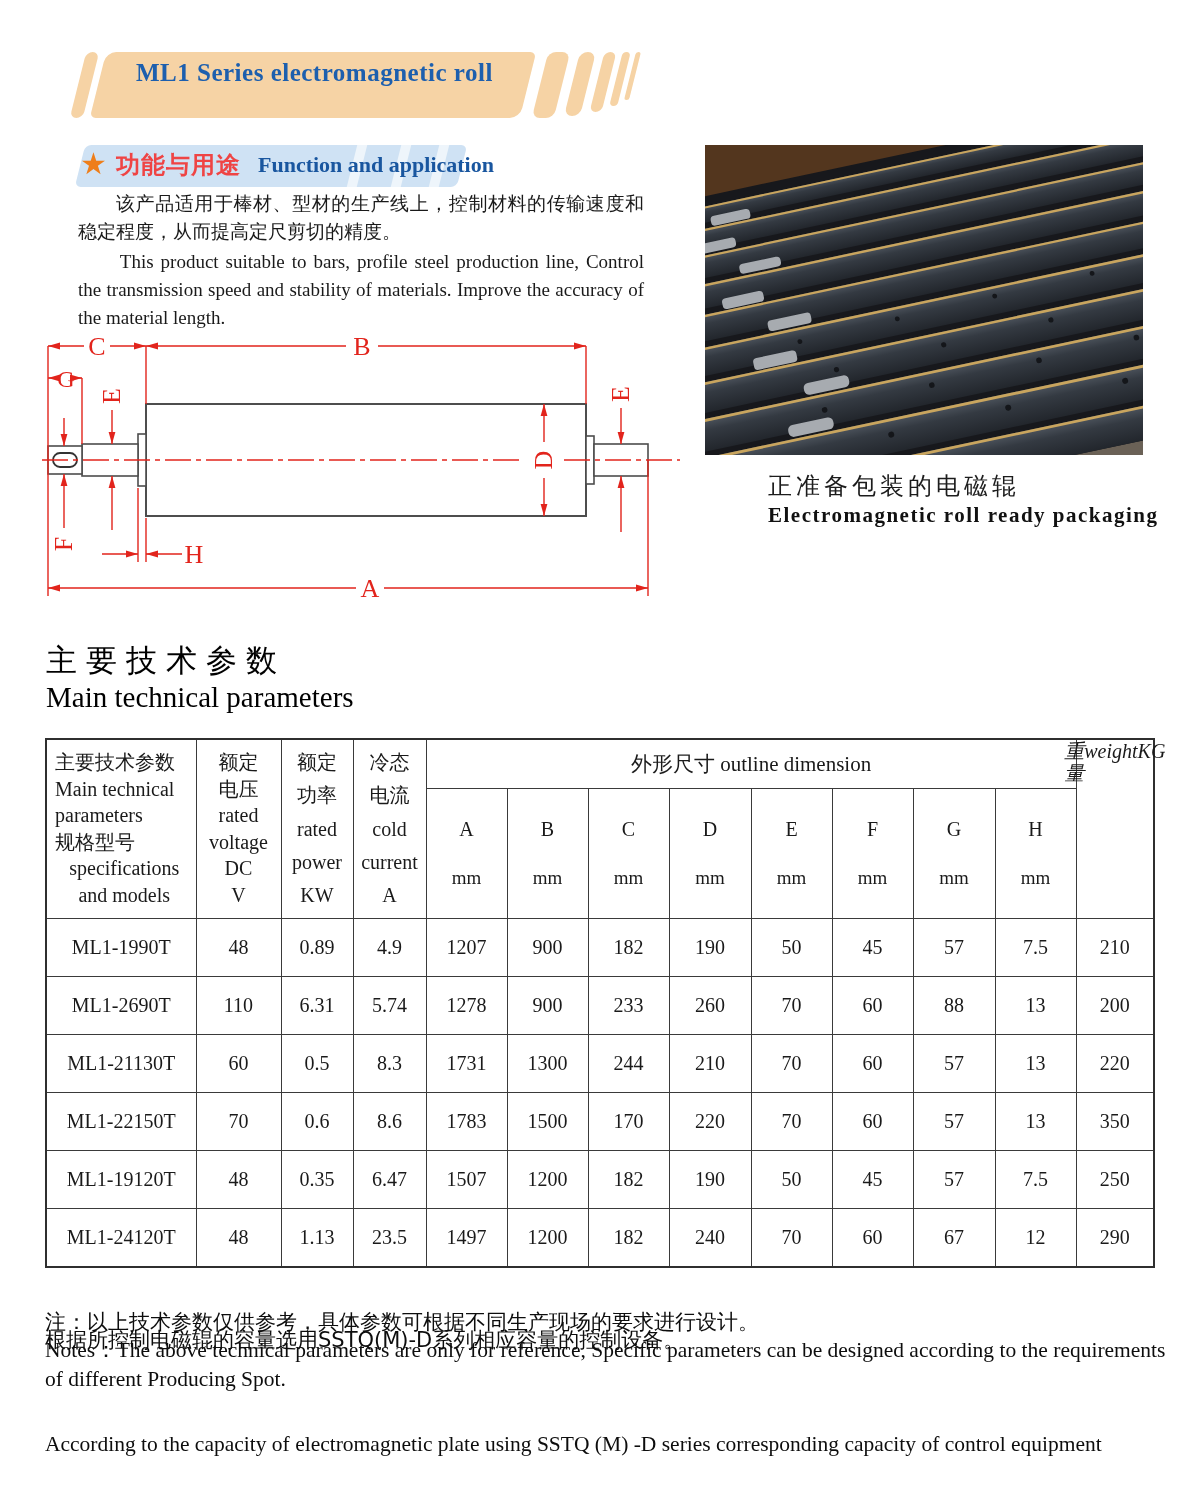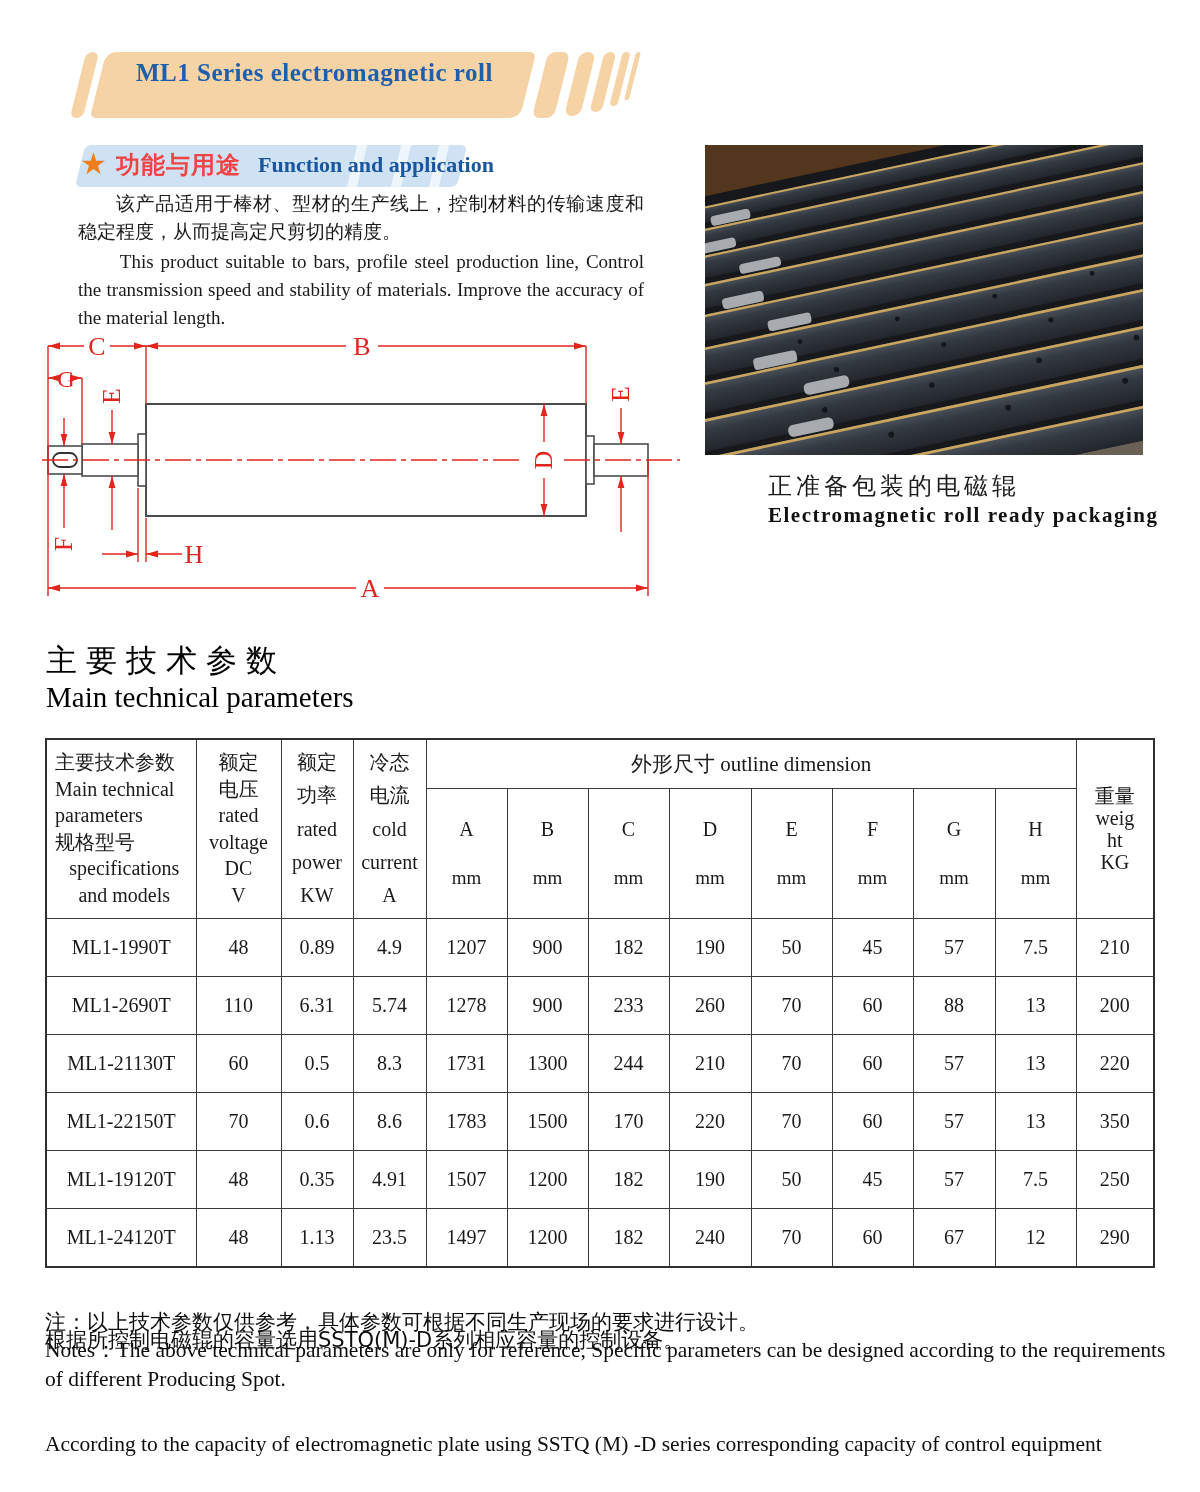--- a/index.html
+++ b/index.html
@@ -53,22 +53,22 @@
       font-weight:normal;padding:0;}
   .ptable{border:2px solid #2f2f2f;}
   .ptable .hdr-stack{display:flex;flex-direction:column;justify-content:space-between;
       height:178px;padding:10px 2px;box-sizing:border-box;line-height:1.25;}
   .ptable .col1-stack{align-items:flex-start;text-align:left;padding-left:8px;}
   .ptable .col1-stack div:nth-child(5),.ptable .col1-stack div:nth-child(6){align-self:center;}
   .ptable .outline-hdr{height:48px;font-size:21px;}
   .ptable .dim-hdr div{line-height:1.2;}
   .ptable .dim-hdr div:first-child{margin-bottom:16px;font-size:20px;}
   .ptable .dim-hdr div:last-child{font-size:19px;margin-top:26px;}
-  .ptable .weight-stack{display:flex;flex-direction:column;justify-content:center;
-      height:178px;line-height:1.1;}
+  .ptable .weight-stack{display:flex;flex-direction:row;justify-content:center;
+      height:178px;line-height:1.1;font-style:italic;}
   .ptable tbody td{height:57px;}
   .ptable tbody td.model{font-size:20px;}
 
   
   .note-zh{position:absolute;left:45px;width:1130px;font-size:21px;
       font-family:"DejaVu Sans","Liberation Sans",sans-serif;color:#0d0d0d;}
   .note-en{position:absolute;left:45px;width:1128px;font-size:21.5px;line-height:29px;color:#0d0d0d;}
 </style>
 </head>
 <body>
@@ -404,21 +404,21 @@
           <td>70</td>
           <td>60</td>
           <td>57</td>
           <td>13</td>
           <td>350</td>
         </tr>
         <tr>
           <td class="model">ML1-19120T</td>
           <td>48</td>
           <td>0.35</td>
-          <td>4.91</td>
+          <td>6.47</td>
           <td>1507</td>
           <td>1200</td>
           <td>182</td>
           <td>190</td>
           <td>50</td>
           <td>45</td>
           <td>57</td>
           <td>7.5</td>
           <td>250</td>
         </tr>

